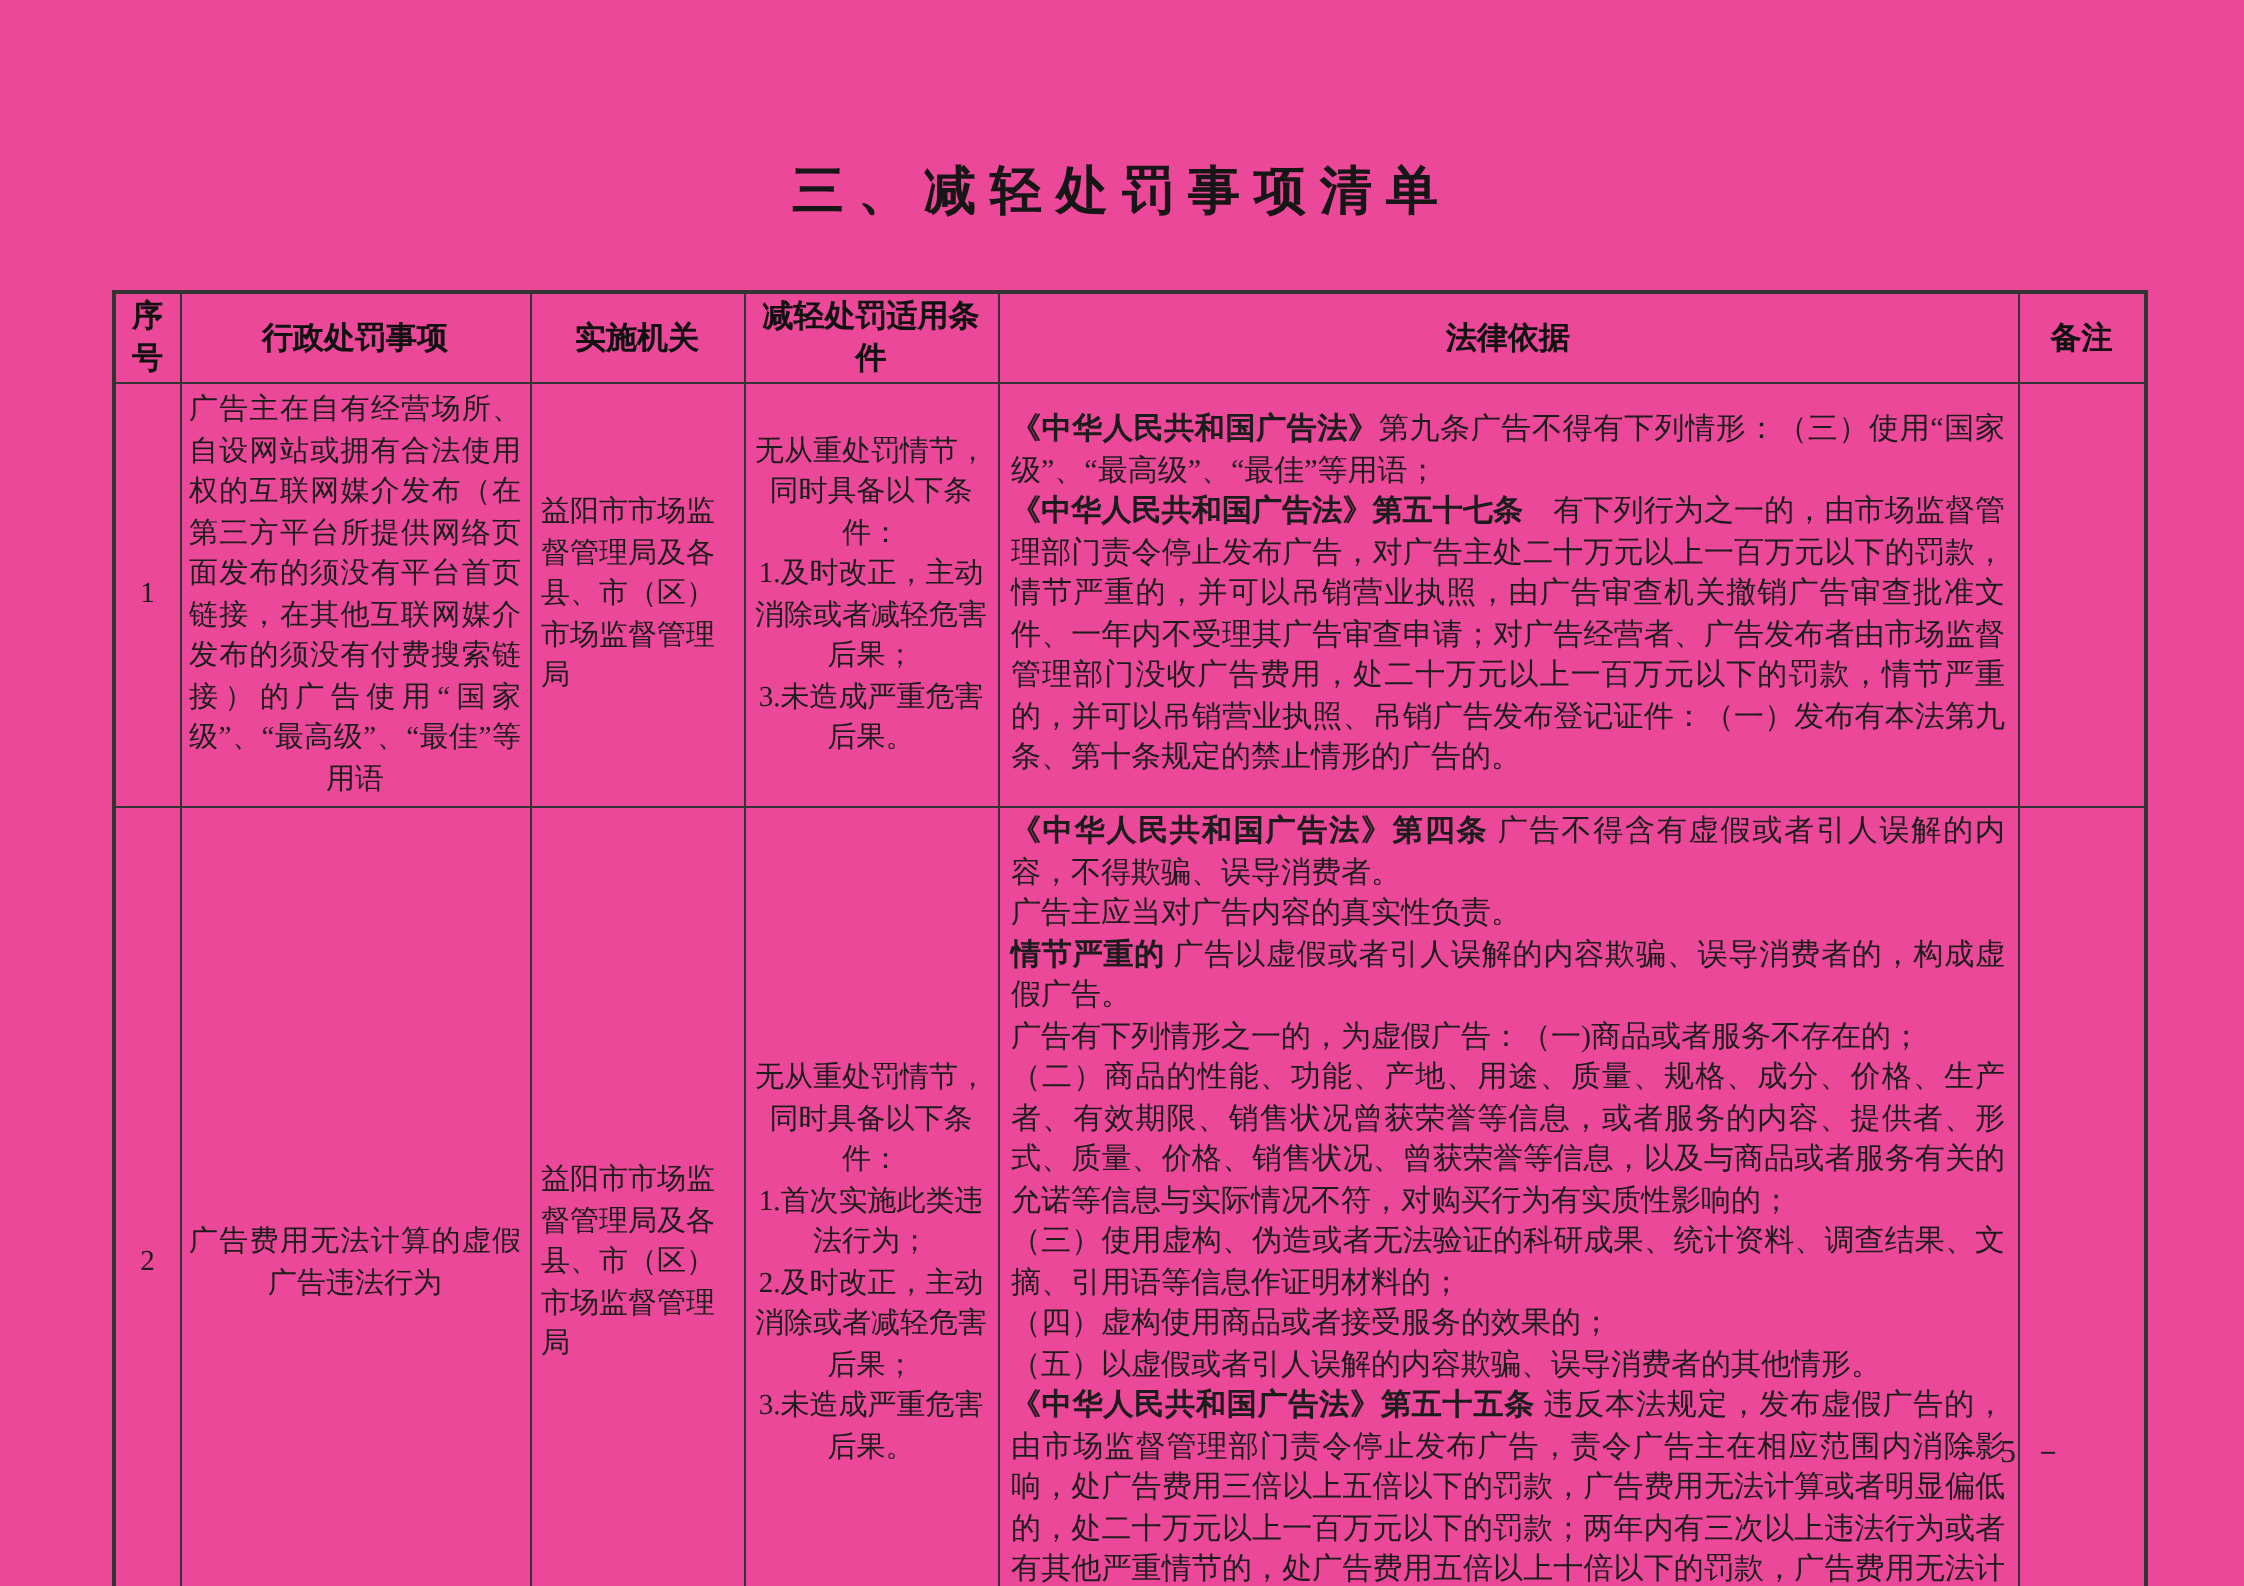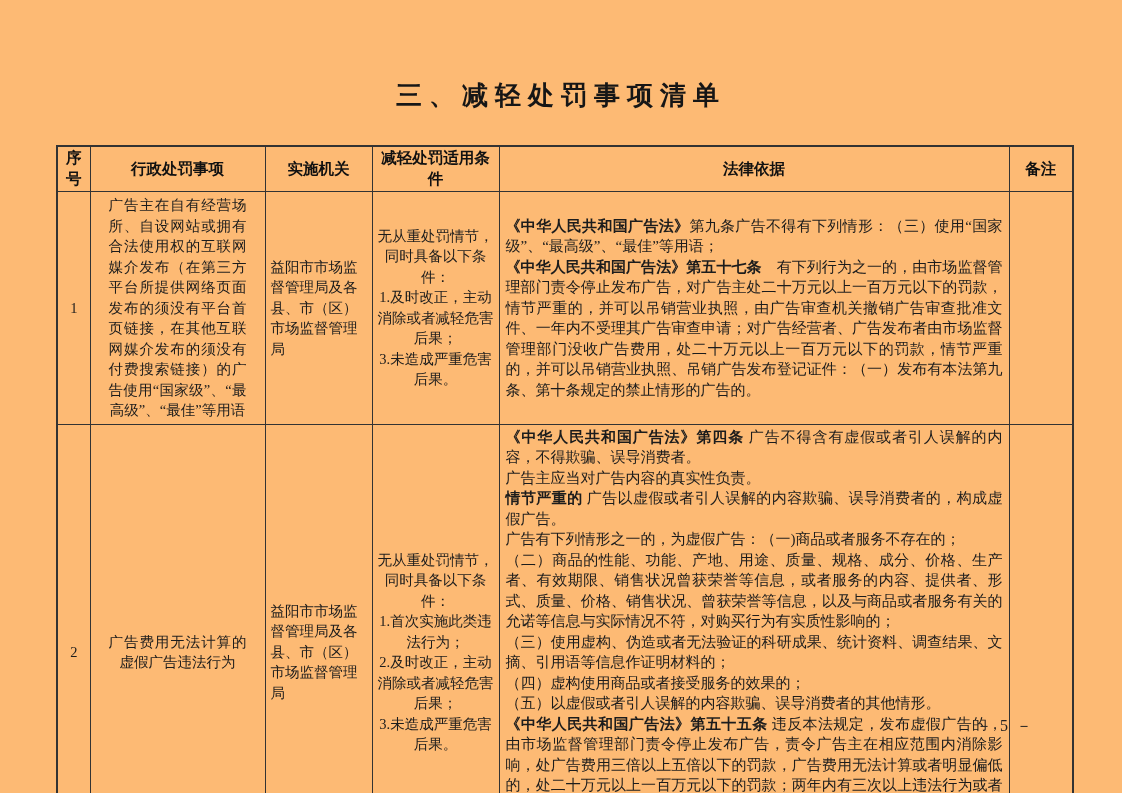--- a/index.html
+++ b/index.html
@@ -4,21 +4,21 @@
 <style>
   html, body {
     margin: 0;
     padding: 0;
     background: #fdfdfd;
   }
   .sheet {
     position: relative;
     width: 1122px;
     height: 793px;
-    background: #fdba74;
+    background: #ec4899;
     font-family: "Liberation Serif", "DejaVu Serif", serif;
     color: #1c1c1c;
     overflow: hidden;
   }
   .title {
     position: absolute;
     top: 78px;
     left: 0;
     width: 100%;
     margin: 0;
@@ -52,21 +52,21 @@
   }
   .penalty-table td {
     font-size: 14.5px;
     line-height: 20.5px;
     padding: 3px 5px;
   }
   td.c-serial { text-align: center; }
   td.c-item {
     text-align: justify;
     text-align-last: center;
-    padding: 3px 18px;
+    padding: 3px 4px;
     margin-left: 17px;
   }
   td.c-authority { text-align: left; }
   td.c-conditions { text-align: center; padding: 3px 4px; }
   td.c-legal {
     font-size: 15px;
     text-align: justify;
     text-align-last: left;
     padding: 2px 6px;
     vertical-align: middle;

